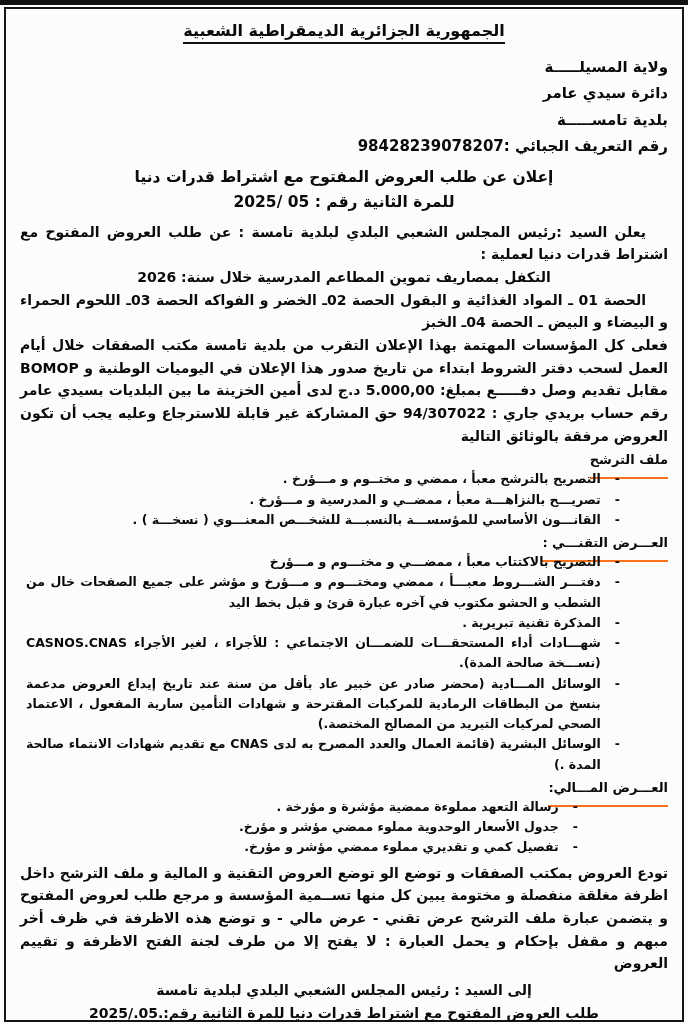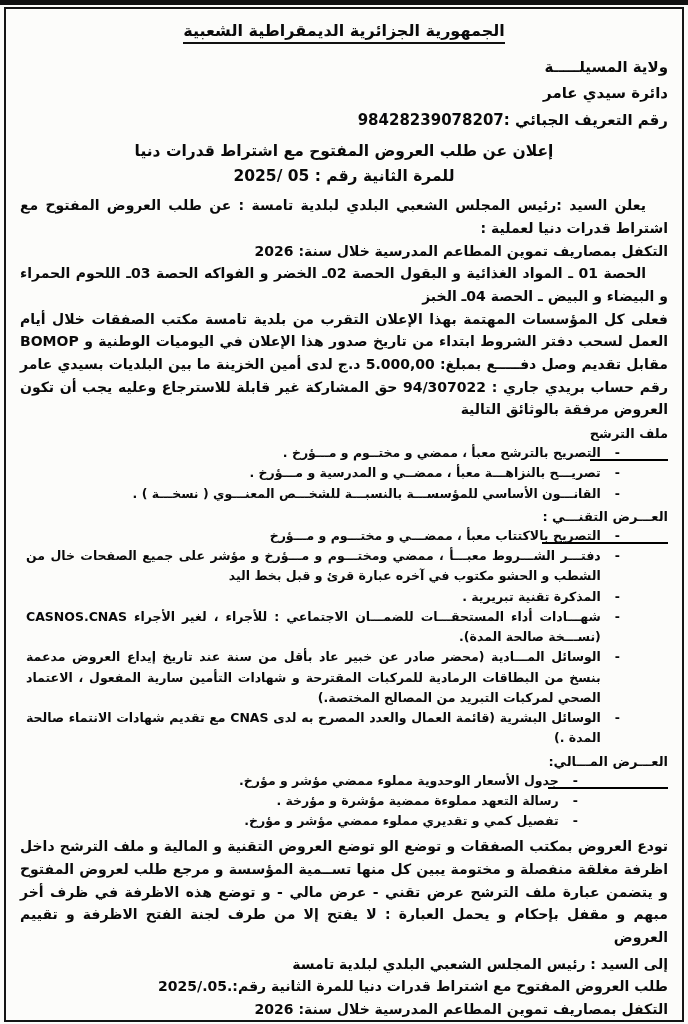--- a/index.html
+++ b/index.html
@@ -31,29 +31,29 @@
 
   .org-block { margin-top: 14px; font-size: 15px; font-weight: bold; line-height: 1.75; }
   .org-block .row { white-space: nowrap; }
   .num { direction: ltr; unicode-bidi: embed; }
 
   .announce-title { text-align: center; font-size: 15.5px; font-weight: bold; line-height: 1.6; margin-top: 6px; }
 
   .body-text { font-size: 14px; font-weight: bold; line-height: 1.62; }
   .just { text-align: justify; text-align-last: auto; }
   .indent { text-indent: 22px; }
-  .center { text-align: right; }
+  .center { text-align: center; }
   .mt4 { margin-top: 4px; }
   .mt6 { margin-top: 6px; }
 
   .sec-heading {
     font-size: 13px; font-weight: bold; margin-top: 5px;
     align-self: flex-start;
   }
-  .sec-heading span { border-bottom: 2px solid #000000; padding-bottom: 18px; }
+  .sec-heading span { border-bottom: 2px solid #f97316; padding-bottom: 10px; }
 
   ul.bullets { list-style: none; margin: 2px 0 0 0; padding: 0 48px 0 6px; }
   ul.bullets li {
     display: flex; gap: 14px;
     font-size: 12.5px; font-weight: bold; line-height: 1.62;
     text-align: justify;
   }
   ul.bullets li::before { content: "-"; flex: 0 0 auto; }
   ul.bullets.more-indent { padding-right: 90px; }
 </style>
@@ -65,20 +65,21 @@
 
   <div class="frame">
 
     <div class="republic">
       <span class="u">الجمهورية الجزائرية الديمقراطية الشعبية</span>
     </div>
 
     <div class="org-block">
       <div class="row">ولاية المسيلـــــة</div>
       <div class="row">دائرة سيدي عامر</div>
+      <div class="row">بلدية تامســـــة</div>
       <div class="row">
         <span>رقم التعريف الجبائي :</span><span class="num">98428239078207</span>
       </div>
     </div>
 
     <div class="announce-title">
       <div>إعلان عن طلب العروض المفتوح مع اشتراط قدرات دنيا</div>
       <div>للمرة الثانية رقم : 05 /2025</div>
     </div>
 
@@ -105,22 +106,22 @@
       <li>المذكرة تقنية تبريرية .</li>
       <li>شهـــادات أداء المستحقـــات للضمـــان الاجتماعي : للأجراء ، لغير الأجراء CASNOS.CNAS  (نســـخة صالحة المدة).</li>
       <li>الوسائل المـــادية (محضر صادر عن خبير عاد بأقل من سنة عند تاريخ إيداع العروض مدعمة بنسخ من البطاقات الرمادية للمركبات المقترحة و شهادات التأمين سارية المفعول ، الاعتماد الصحي لمركبات التبريد من المصالح المختصة.)</li>
       <li>الوسائل البشرية (قائمة العمال والعدد المصرح به لدى CNAS مع تقديم شهادات الانتماء صالحة المدة .)</li>
     </ul>
 
     <div class="sec-heading">
       <span>العـــرض المـــالي:</span>
     </div>
     <ul class="bullets more-indent">
+      <li>رسالة التعهد  مملوءة ممضية مؤشرة و مؤرخة .</li>
       <li>جدول الأسعار الوحدوية مملوء ممضي مؤشر و مؤرخ.</li>
-      <li>رسالة التعهد  مملوءة ممضية مؤشرة و مؤرخة .</li>
       <li>تفصيل كمي و تقديري مملوء ممضي مؤشر و مؤرخ.</li>
     </ul>
 
     <div class="body-text just mt4">تودع العروض بمكتب الصفقات و توضع الو توضع العروض التقنية و المالية و ملف الترشح داخل اظرفة مغلقة منفصلة و مختومة يبين كل منها تســمية المؤسسة و مرجع طلب لعروض المفتوح و يتضمن عبارة ملف الترشح عرض تقني - عرض مالي - و توضع هذه الاظرفة في ظرف أخر مبهم و مقفل بإحكام و يحمل العبارة : لا يفتح إلا من طرف لجنة الفتح الاظرفة و تقييم العروض</div>
     <div class="body-text center mt4">إلى السيد : رئيس المجلس الشعبي البلدي لبلدية تامسة</div>
     <div class="body-text center">طلب العروض المفتوح  مع اشتراط قدرات دنيا للمرة الثانية رقم:.05./2025</div>
     <div class="body-text center">التكفل بمصاريف تموين المطاعم المدرسية خلال سنة: 2026</div>
     <div class="body-text center">حصة رقم:.................................</div>
 
   </div>

